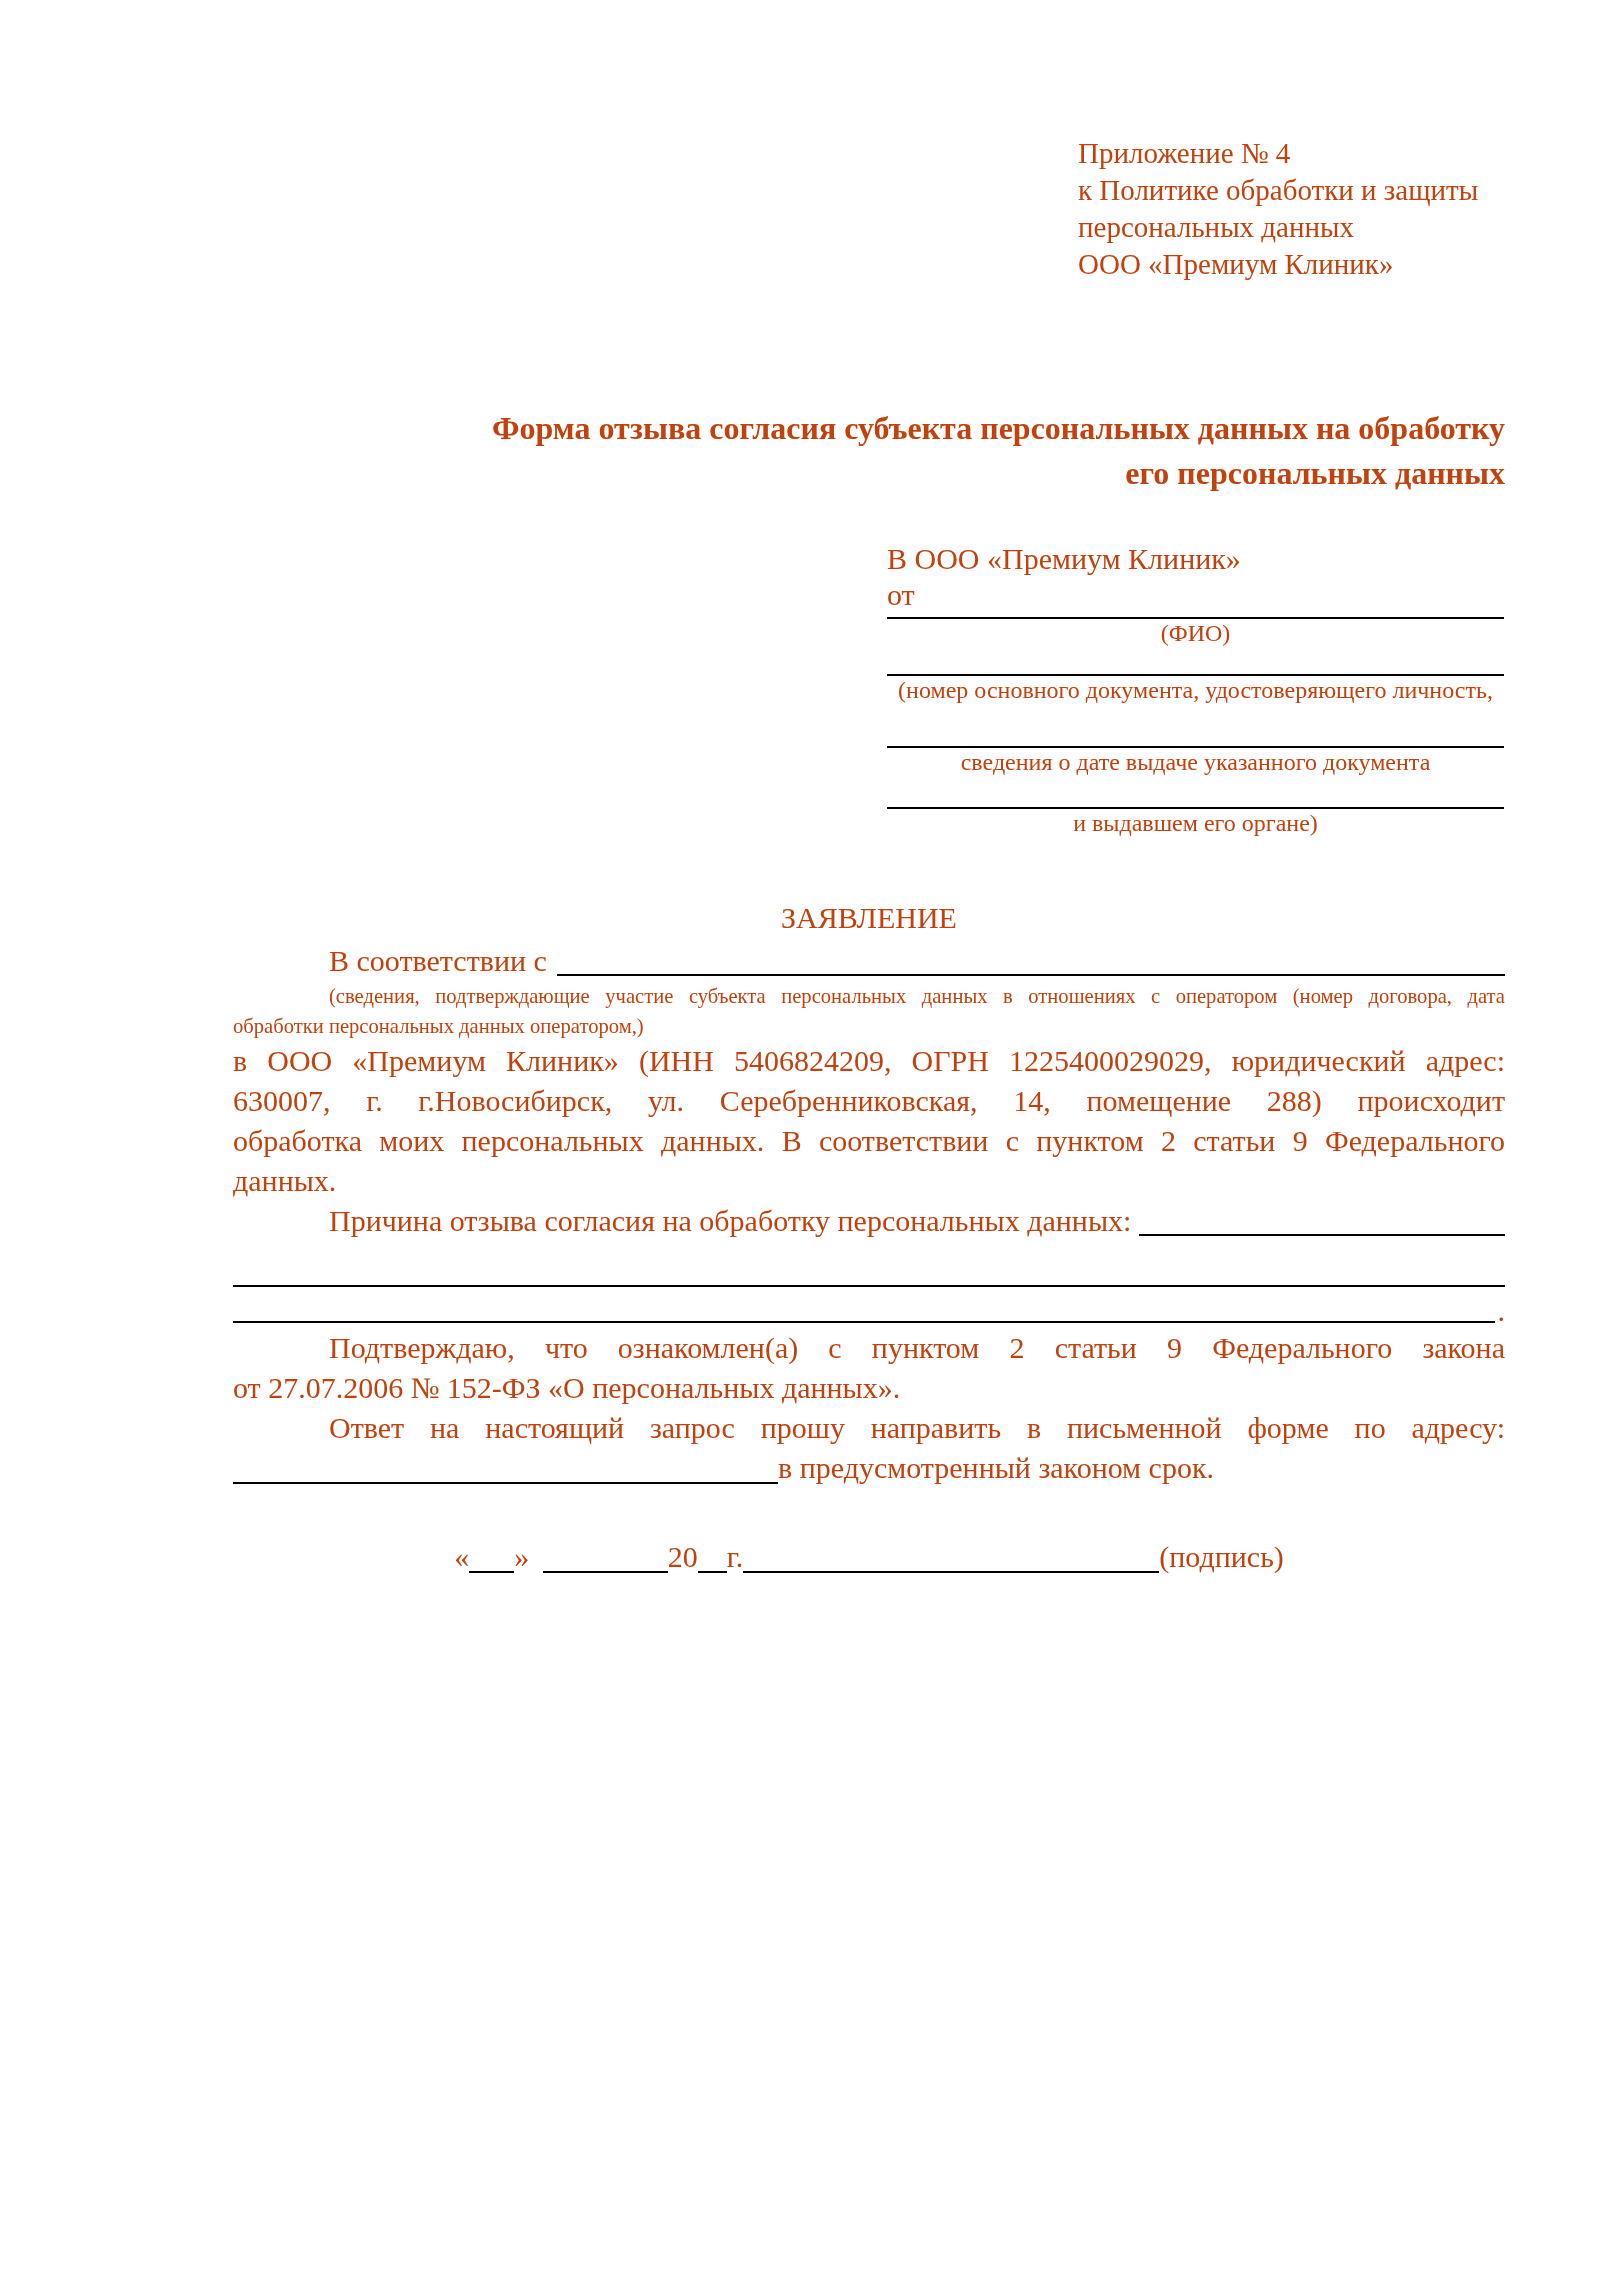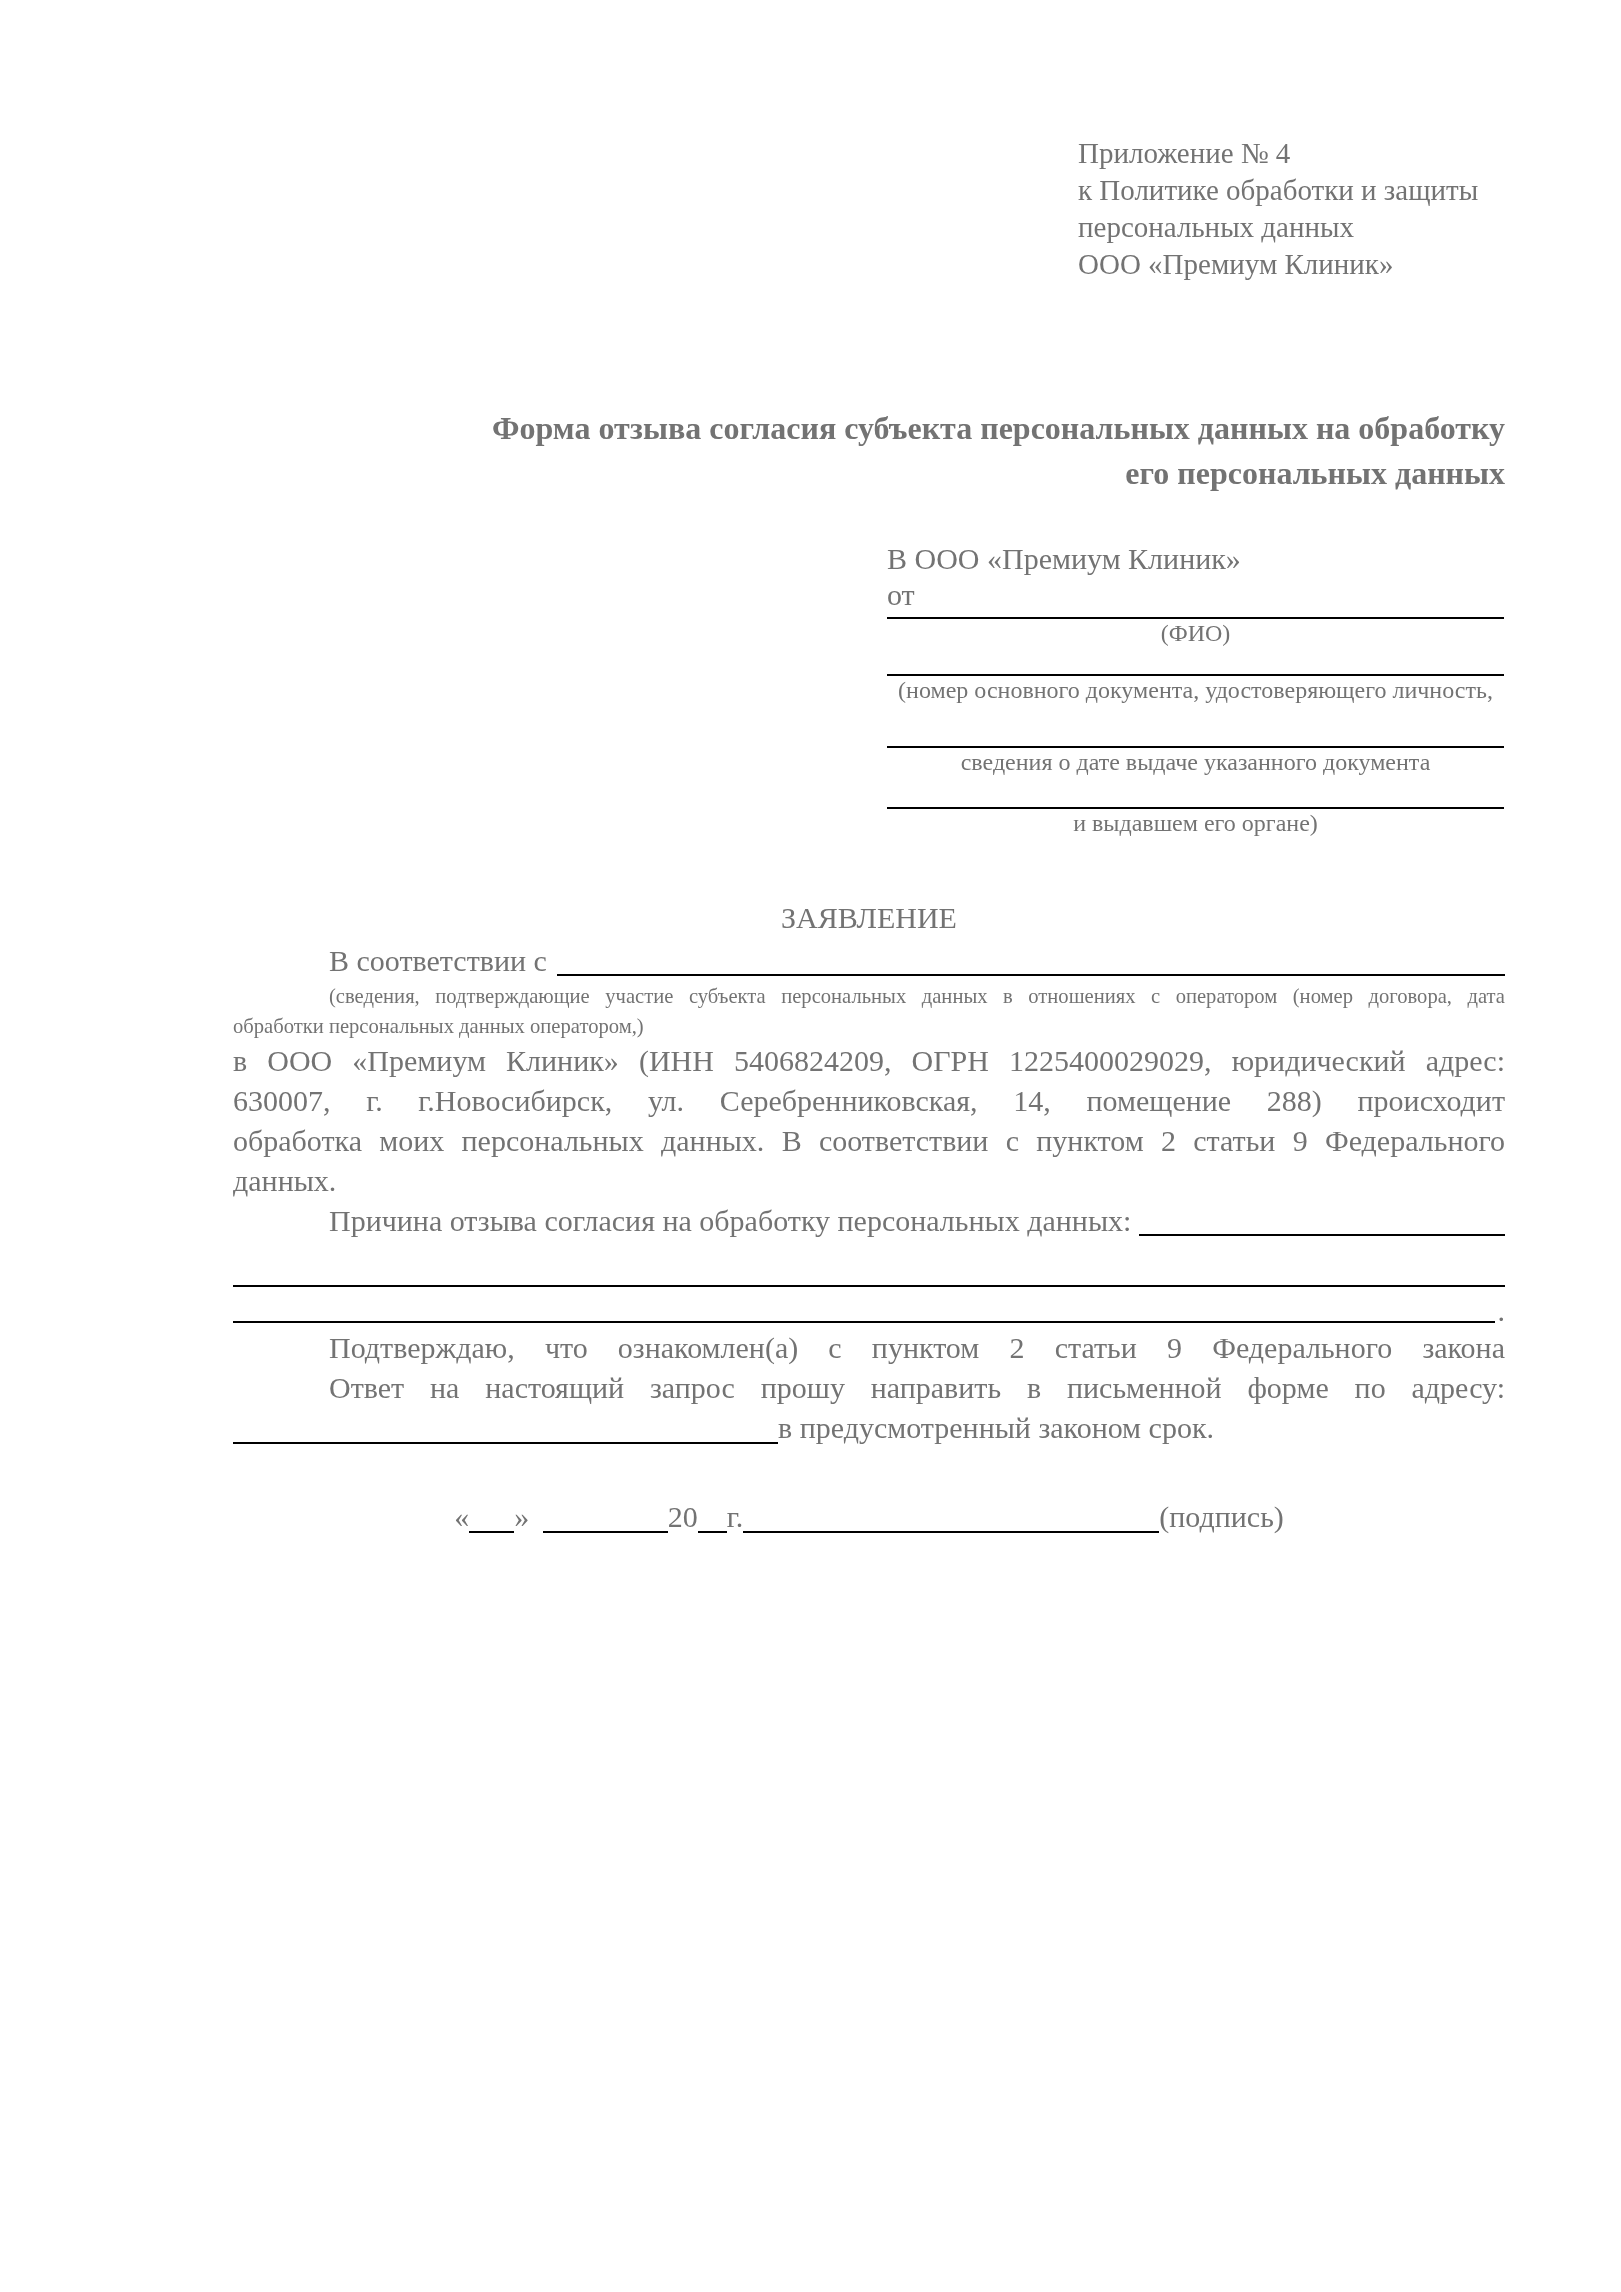--- a/index.html
+++ b/index.html
@@ -1,21 +1,21 @@
 <!DOCTYPE html>
 <html><head>
 <meta charset="utf-8">
 <style>
   html, body { margin: 0; padding: 0; background: #ffffff; }
   .page {
     position: relative;
     width: 1621px;
     height: 1639px;
     background: #ffffff;
-    color: #737373;
+    color: #c2410c;
     font-family: "Liberation Serif", "DejaVu Serif", serif;
     overflow: hidden;
   }
   
   .header-note {
     position: absolute;
     left: 1078px;
     top: 135px;
     width: 461px;
     font-size: 29px;
@@ -152,20 +152,21 @@
       <span class="reason-label">Причина отзыва согласия на обработку персональных данных:</span>
       <span class="reason-fill"></span>
     </div>
     <div class="reason-extra"></div>
     <div class="reason-extra2">
       <span class="fill2"></span>
       <span class="dot">.</span>
     </div>
 
     <div class="jline ind">Подтверждаю, что ознакомлен(а) с пунктом 2 статьи 9 Федерального закона</div>
+    <div>от 27.07.2006 № 152-ФЗ «О персональных данных».</div>
 
     <div class="jline ind">Ответ на настоящий запрос прошу направить в письменной форме по адресу:</div>
     <div class="reply2"><span class="blank-inline w556"></span><span>в предусмотренный законом срок.</span></div>
 
     <div class="date-row">
       <div><span>«</span><span class="blank-inline w46"></span><span>»</span><span class="sp"></span><span class="blank-inline w128"></span><span>20</span><span class="blank-inline w30"></span><span>г.</span></div>
       <div><span class="blank-inline w424"></span><span>(подпись)</span></div>
     </div>
 
   </div>

